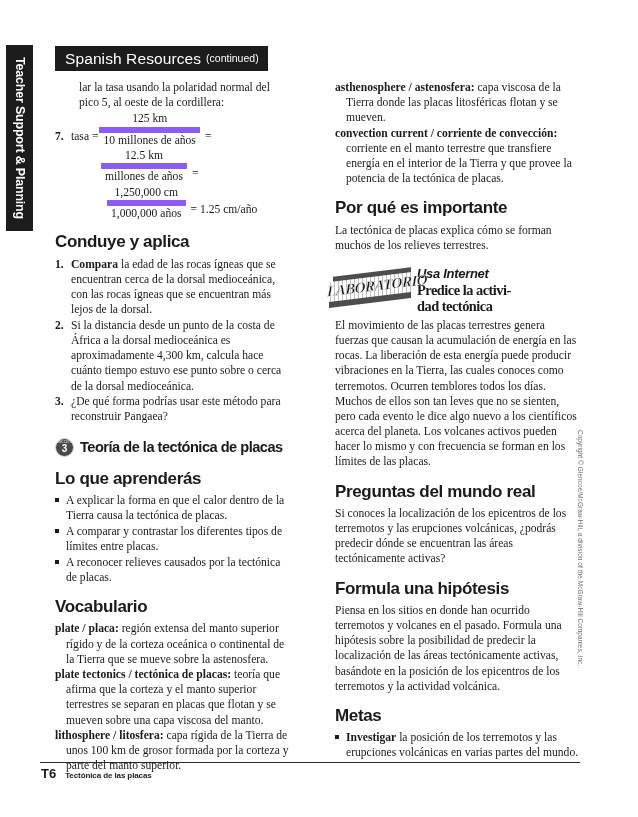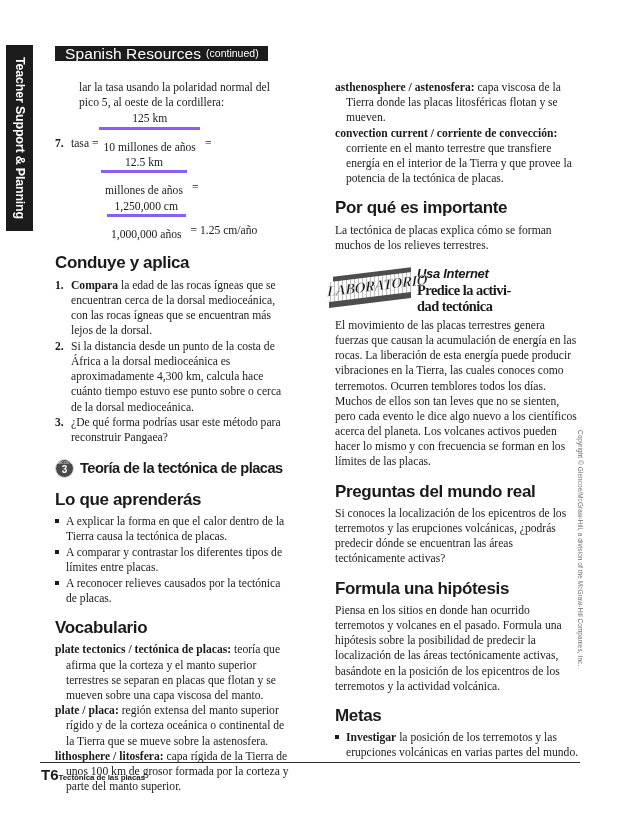--- a/index.html
+++ b/index.html
@@ -38,21 +38,21 @@
     font-weight: bold;
     font-size: 12.5px;
     letter-spacing: -0.2px;
   }
 
   
   .header-banner {
     position: absolute;
     left: 55px;
     top: 46px;
-    height: 15px;
+    height: 25px;
     background: #1c1c1c;
     color: #ffffff;
     padding: 0 9px 0 10px;
     display: flex;
     align-items: center;
     box-sizing: border-box;
   }
   .header-title {
     font-family: "Liberation Sans", sans-serif;
     font-size: 15.5px;
@@ -151,21 +151,21 @@
     padding-right: 1px;
   }
   .frac {
     display: inline-flex;
     flex-direction: column;
     align-items: center;
     text-align: center;
     line-height: 1.15;
   }
   .frac .numer { padding: 0 4px 1px 4px; }
-  .frac .denom { padding: 11px 4px 0 4px; border-top: 3px solid #8b5cf6; }
+  .frac .denom { padding: 1px 4px 0 4px; border-top: 6px solid #8b5cf6; }
   .eq-trail {
     align-self: flex-end;
     padding-bottom: 3px;
     padding-left: 5px;
   }
   .eq-indent-1 { margin-left: 46px; }
   .eq-indent-2 { margin-left: 52px; }
 
   
   .section-head {
@@ -302,22 +302,22 @@
   .footer {
     position: absolute;
     left: 41px;
     top: 766px;
     display: flex;
     align-items: baseline;
     font-family: "Liberation Sans", sans-serif;
   }
   .footer-page {
     font-weight: bold;
-    font-size: 15px;
-    margin-right: 0;
+    font-size: 13px;
+    margin-right: 9px;
   }
   .footer-chapter {
     font-weight: bold;
     font-size: 8px;
     letter-spacing: -0.1px;
   }
 </style>
 </head>
 <body>
 
@@ -385,22 +385,22 @@
     </div>
 
     <div class="head-bold">Lo que aprenderás</div>
     <ul class="bul-list">
       <li><span class="sq"></span><span>A explicar la forma en que el calor dentro de la Tierra causa la tectónica de placas.</span></li>
       <li><span class="sq"></span><span>A comparar y contrastar los diferentes tipos de límites entre placas.</span></li>
       <li><span class="sq"></span><span>A reconocer relieves causados por la tectónica de placas.</span></li>
     </ul>
 
     <div class="head-bold">Vocabulario</div>
+    <p class="vocab-entry"><b>plate / placa:</b><span> región extensa del manto superior rígido y de la corteza oceánica o continental de la Tierra que se mueve sobre la astenosfera.</span></p>
     <p class="vocab-entry"><b>plate tectonics / tectónica de placas:</b><span> teoría que afirma que la corteza y el manto superior terrestres se separan en placas que flotan y se mueven sobre una capa viscosa del manto.</span></p>
-    <p class="vocab-entry"><b>plate / placa:</b><span> región extensa del manto superior rígido y de la corteza oceánica o continental de la Tierra que se mueve sobre la astenosfera.</span></p>
     <p class="vocab-entry"><b>lithosphere / litosfera:</b><span> capa rígida de la Tierra de unos 100 km de grosor formada por la corteza y parte del manto superior.</span></p>
   </div>
 
   <div class="col col-right">
 
     <p class="vocab-entry"><b>asthenosphere / astenosfera:</b><span> capa viscosa de la Tierra donde las placas litosféricas flotan y se mueven.</span></p>
     <p class="vocab-entry"><b>convection current / corriente de convección:</b><span> corriente en el manto terrestre que transfiere energía en el interior de la Tierra y que provee la potencia de la tectónica de placas.</span></p>
 
     <div class="head-bold">Por qué es importante</div>
     <p class="body-text">La tectónica de placas explica cómo se forman muchos de los relieves terrestres.</p>

